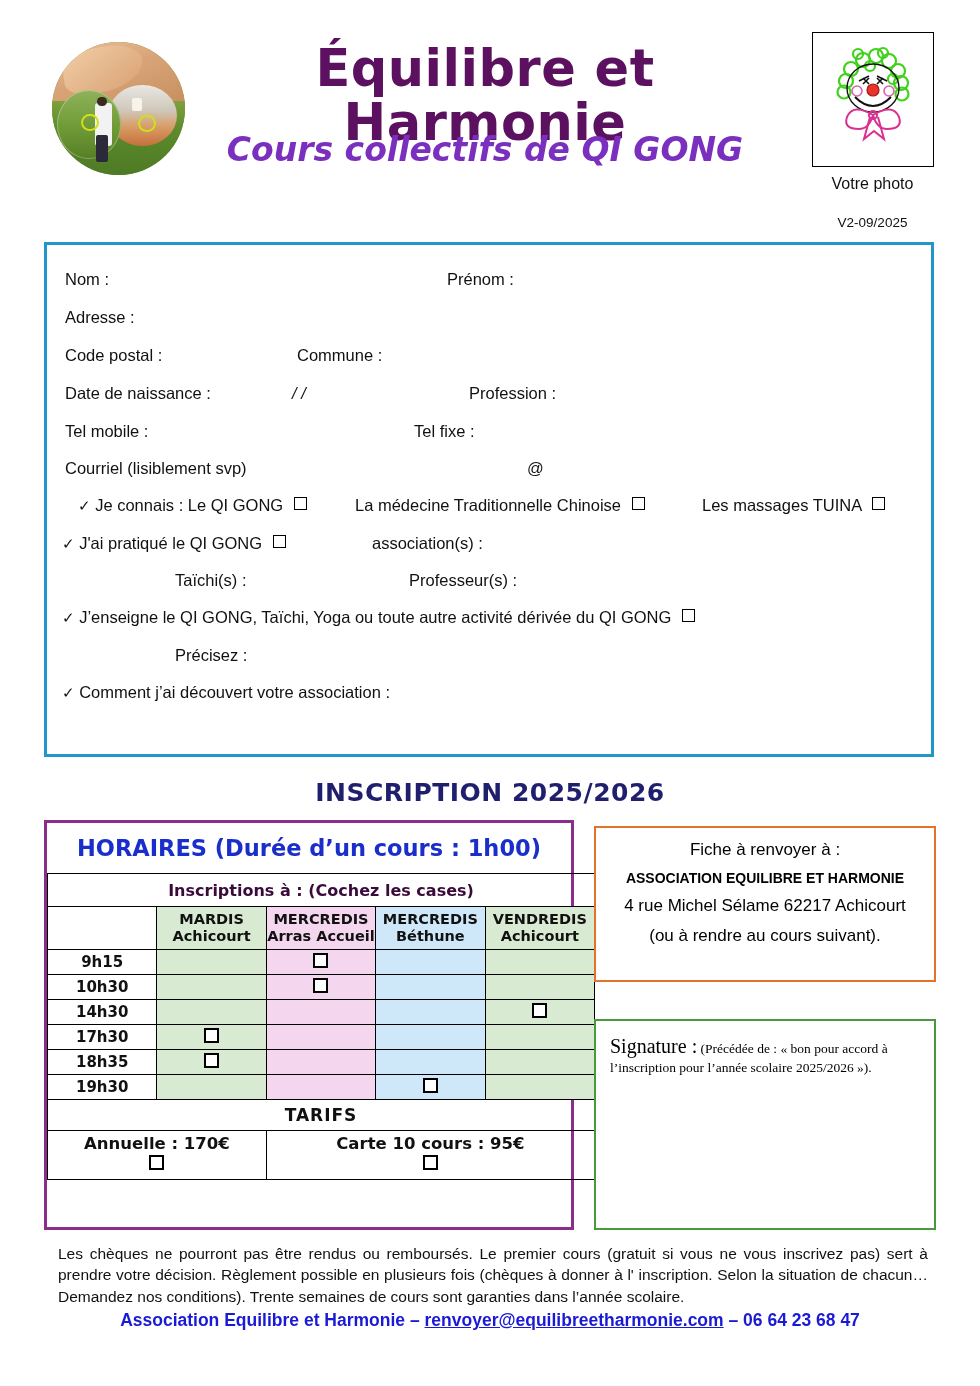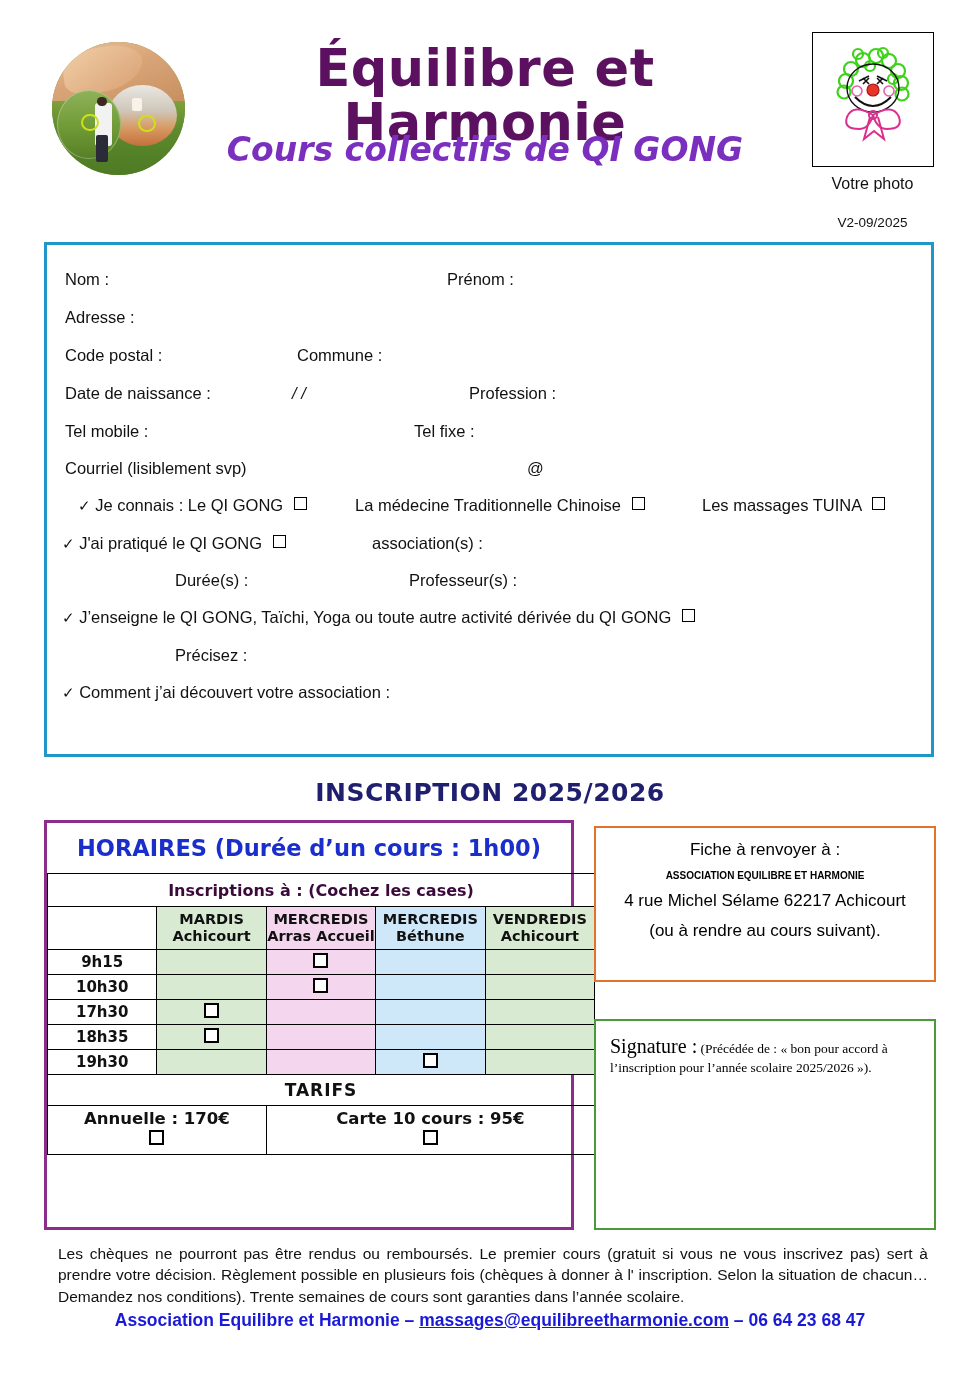--- a/index.html
+++ b/index.html
@@ -282,21 +282,21 @@
     left: 594px;
     top: 826px;
     width: 342px;
     height: 156px;
     border: 2.5px solid #e2722c;
     box-sizing: border-box;
     text-align: center;
     padding-top: 12px;
   }
   .send-panel .l1 { font-size: 17px; margin-bottom: 10px; }
-  .send-panel .l2 { font-size: 10px; font-weight: bold; margin-bottom: 10px; }
+  .send-panel .l2 { font-size: 14px; font-weight: bold; margin-bottom: 10px; }
   .send-panel .l3 { font-size: 17px; margin-bottom: 10px; }
   .send-panel .l4 { font-size: 17px; }
 
   .sign-panel {
     position: absolute;
     left: 594px;
     top: 1019px;
     width: 342px;
     height: 211px;
     border: 2.5px solid #4a9a3c;
@@ -431,21 +431,21 @@
     <span class="chk"></span>
   </div>
 
   <div class="form-row" style="left:15px; top:289px;">
     <span class="tick">✓</span>
     <span>J'ai pratiqué le QI GONG</span>
     <span class="chk"></span>
   </div>
   <div class="form-row" style="left:305px; top:289px;margin-left:20px;">association(s) :</div>
 
-  <div class="form-row" style="left:128px; top:326px;">Durée(s) :</div>
+  <div class="form-row" style="left:128px; top:326px;">Taïchi(s) :</div>
   <div class="form-row" style="left:362px; top:326px;">Professeur(s) :</div>
 
   <div class="form-row" style="left:15px; top:363px;">
     <span class="tick">✓</span>
     <span>J’enseigne le QI GONG, Taïchi, Yoga ou toute autre activité dérivée du QI GONG</span>
     <span class="chk"></span>
   </div>
 
   <div class="form-row" style="left:128px; top:401px;">Précisez :</div>
 
@@ -477,20 +477,27 @@
           <td class="bg-pink"><span class="cellbox"></span></td>
           <td class="bg-blue"></td>
           <td class="bg-green"></td>
         </tr>
         <tr>
           <td class="timecell">10h30</td>
           <td class="bg-green"></td>
           <td class="bg-pink"><span class="cellbox"></span></td>
           <td class="bg-blue"></td>
           <td class="bg-green"></td>
+        </tr>
+        <tr>
+          <td class="timecell">14h30</td>
+          <td class="bg-green"></td>
+          <td class="bg-pink"></td>
+          <td class="bg-blue"></td>
+          <td class="bg-green"><span class="cellbox"></span></td>
         </tr>
         <tr>
           <td class="timecell">17h30</td>
           <td class="bg-green"><span class="cellbox"></span></td>
           <td class="bg-pink"></td>
           <td class="bg-blue"></td>
           <td class="bg-green"></td>
         </tr>
         <tr>
           <td class="timecell">18h35</td>
@@ -523,14 +530,14 @@
   <div class="l3">4  rue Michel Sélame 62217 Achicourt</div>
   <div class="l4">(ou à rendre au cours suivant).</div>
 </div>
 
 <div class="sign-panel">
   <span class="sig-word">Signature :</span><span class="sig-note"> (Précédée de : « bon pour accord à l’inscription pour l’année scolaire 2025/2026 »).</span>
 </div>
 
 <div class="footer-text">Les chèques ne pourront pas être rendus ou remboursés. Le premier cours (gratuit si vous ne vous inscrivez pas) sert à prendre votre décision. Règlement possible en plusieurs fois (chèques à donner à l' inscription. Selon la situation de chacun… Demandez nos conditions). Trente semaines de cours sont garanties dans l’année scolaire.</div>
 <div class="footer-contact">
-  <span>Association Equilibre et Harmonie – </span><span class="mail">massages@equilibreetharmonie.com</span><span> – 06 64 23 68 47</span>
+  <span>Association Equilibre et Harmonie – </span><span class="mail">renvoyer@equilibreetharmonie.com</span><span> – 06 64 23 68 47</span>
 </div>
 
 </body></html>

